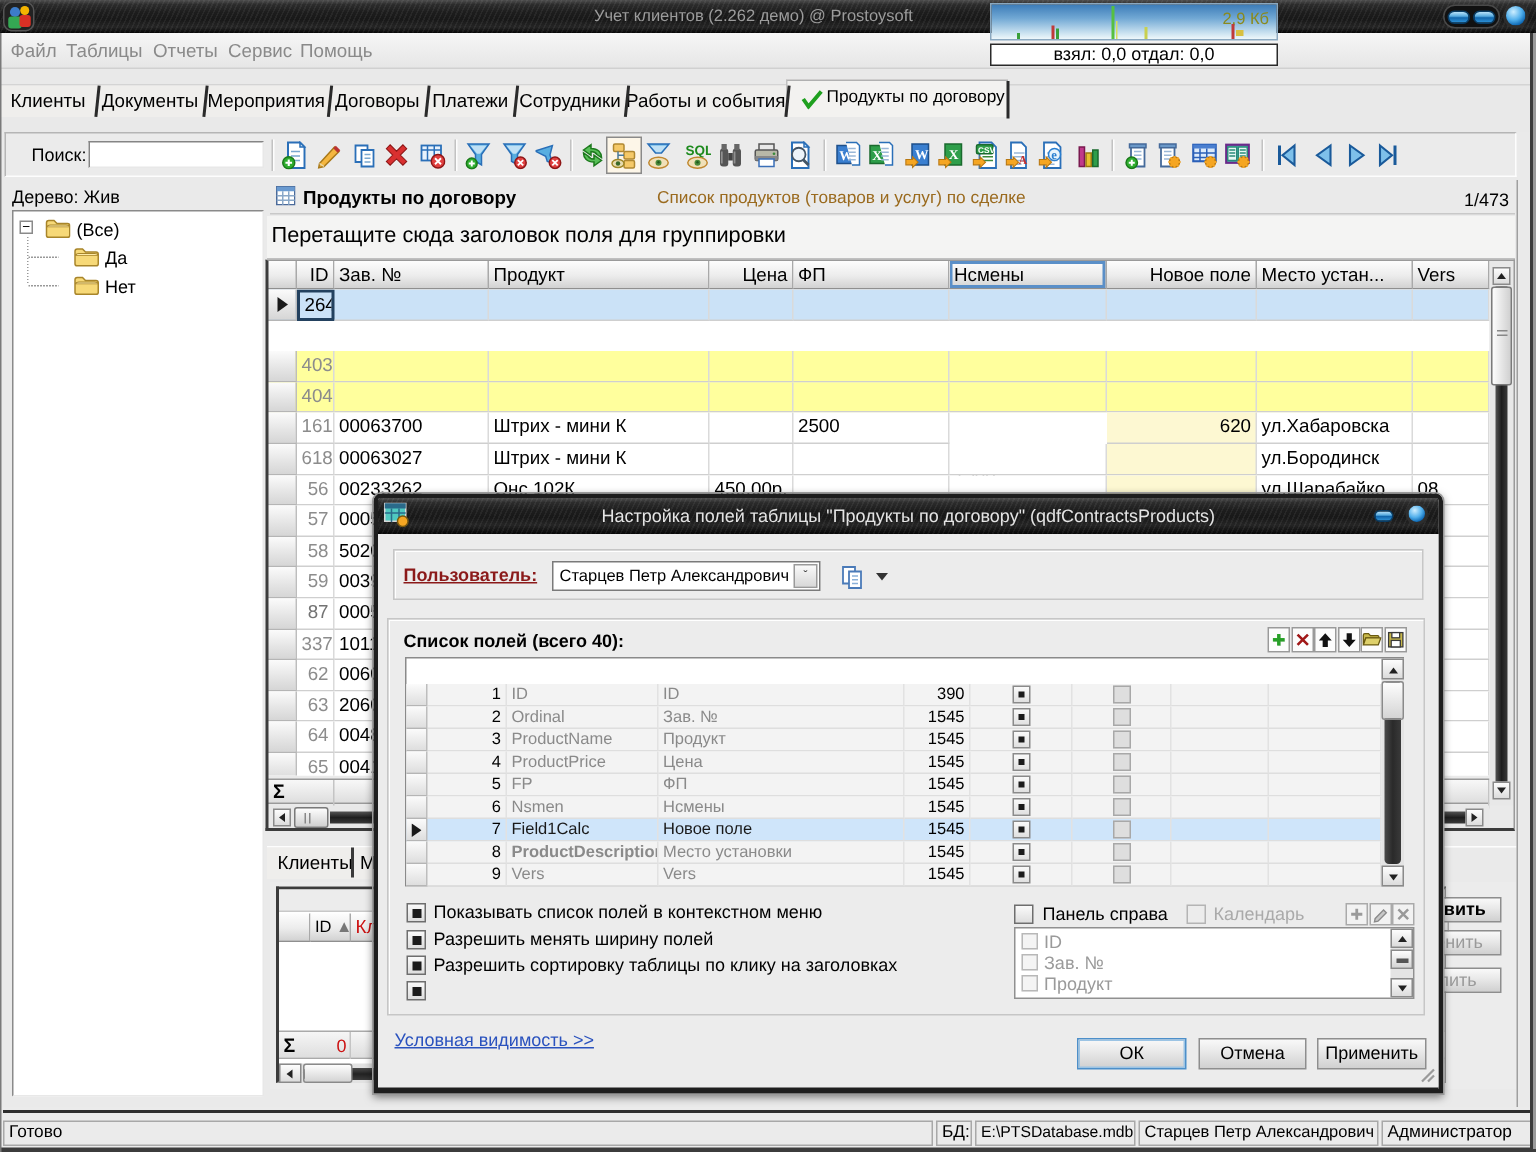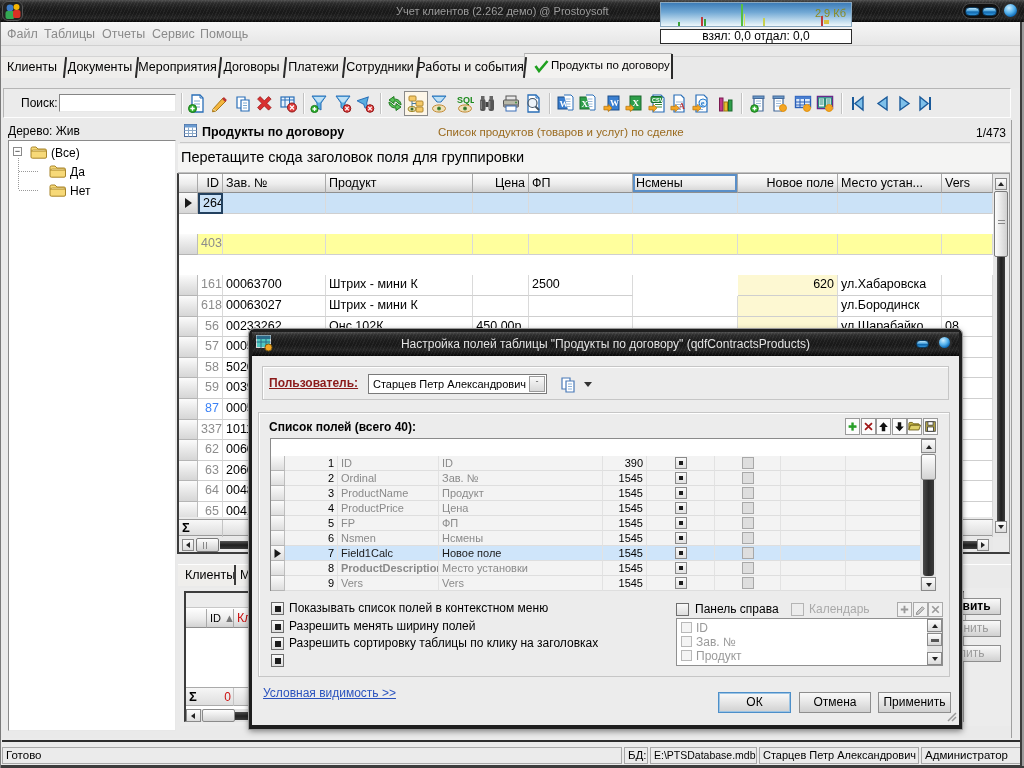--- a/index.html
+++ b/index.html
@@ -340,20 +340,32 @@
 <div class="cell" style="left:20px;width:25px;height:20.6px;text-align:right;color:#8c8c8c;">403</div>
 <div class="cell" style="left:45px;width:103px;height:20.6px;text-align:left;color:#000;"></div>
 <div class="cell" style="left:148px;width:147px;height:20.6px;text-align:left;color:#000;"></div>
 <div class="cell" style="left:295px;width:56px;height:20.6px;text-align:right;color:#000;"></div>
 <div class="cell" style="left:351px;width:104px;height:20.6px;text-align:left;color:#000;"></div>
 <div class="cell" style="left:455px;width:105px;height:20.6px;text-align:left;color:#000;"></div>
 <div class="cell" style="left:560px;width:100px;height:20.6px;text-align:right;color:#000;"></div>
 <div class="cell" style="left:660px;width:104px;height:20.6px;text-align:left;color:#000;"></div>
 <div class="cell" style="left:764px;width:51px;height:20.6px;text-align:left;color:#000;"></div>
 </div>
+<div class="row" style="top:61.8px;height:20.6px;background:#ffff9d;">
+<div class="ind" style="height:20.6px;"></div>
+<div class="cell" style="left:20px;width:25px;height:20.6px;text-align:right;color:#8c8c8c;">404</div>
+<div class="cell" style="left:45px;width:103px;height:20.6px;text-align:left;color:#000;"></div>
+<div class="cell" style="left:148px;width:147px;height:20.6px;text-align:left;color:#000;"></div>
+<div class="cell" style="left:295px;width:56px;height:20.6px;text-align:right;color:#000;"></div>
+<div class="cell" style="left:351px;width:104px;height:20.6px;text-align:left;color:#000;"></div>
+<div class="cell" style="left:455px;width:105px;height:20.6px;text-align:left;color:#000;"></div>
+<div class="cell" style="left:560px;width:100px;height:20.6px;text-align:right;color:#000;"></div>
+<div class="cell" style="left:660px;width:104px;height:20.6px;text-align:left;color:#000;"></div>
+<div class="cell" style="left:764px;width:51px;height:20.6px;text-align:left;color:#000;"></div>
+</div>
 <div class="row" style="top:82.4px;height:20.6px;background:#fff;">
 <div class="ind" style="height:20.6px;"></div>
 <div class="cell" style="left:20px;width:25px;height:20.6px;text-align:right;color:#8c8c8c;">161</div>
 <div class="cell" style="left:45px;width:103px;height:20.6px;text-align:left;color:#000;">00063700</div>
 <div class="cell" style="left:148px;width:147px;height:20.6px;text-align:left;color:#000;">Штрих - мини К</div>
 <div class="cell" style="left:295px;width:56px;height:20.6px;text-align:right;color:#000;"></div>
 <div class="cell" style="left:351px;width:104px;height:20.6px;text-align:left;color:#000;">2500</div>
 <div class="cell" style="left:455px;width:105px;height:20.6px;text-align:left;color:#000;margin-top:32px;">1500</div>
 <div class="cell" style="left:560px;width:100px;height:20.6px;text-align:right;color:#000;background:#fdf8d2;">620</div>
 <div class="cell" style="left:660px;width:104px;height:20.6px;text-align:left;color:#000;">ул.Хабаровска</div>
@@ -414,21 +426,21 @@
 <div class="cell" style="left:148px;width:147px;height:20.6px;text-align:left;color:#000;"></div>
 <div class="cell" style="left:295px;width:56px;height:20.6px;text-align:right;color:#000;"></div>
 <div class="cell" style="left:351px;width:104px;height:20.6px;text-align:left;color:#000;"></div>
 <div class="cell" style="left:455px;width:105px;height:20.6px;text-align:left;color:#000;"></div>
 <div class="cell" style="left:560px;width:100px;height:20.6px;text-align:right;color:#000;"></div>
 <div class="cell" style="left:660px;width:104px;height:20.6px;text-align:left;color:#000;"></div>
 <div class="cell" style="left:764px;width:51px;height:20.6px;text-align:left;color:#000;"></div>
 </div>
 <div class="row" style="top:206.0px;height:20.6px;background:#fff;">
 <div class="ind" style="height:20.6px;"></div>
-<div class="cell" style="left:20px;width:25px;height:20.6px;text-align:right;color:#3b82f6;">87</div>
+<div class="cell" style="left:20px;width:25px;height:20.6px;text-align:right;color:#737373;">87</div>
 <div class="cell" style="left:45px;width:103px;height:20.6px;text-align:left;color:#000;">00051456</div>
 <div class="cell" style="left:148px;width:147px;height:20.6px;text-align:left;color:#000;"></div>
 <div class="cell" style="left:295px;width:56px;height:20.6px;text-align:right;color:#000;"></div>
 <div class="cell" style="left:351px;width:104px;height:20.6px;text-align:left;color:#000;"></div>
 <div class="cell" style="left:455px;width:105px;height:20.6px;text-align:left;color:#000;"></div>
 <div class="cell" style="left:560px;width:100px;height:20.6px;text-align:right;color:#000;"></div>
 <div class="cell" style="left:660px;width:104px;height:20.6px;text-align:left;color:#000;"></div>
 <div class="cell" style="left:764px;width:51px;height:20.6px;text-align:left;color:#000;"></div>
 </div>
 <div class="row" style="top:226.6px;height:20.6px;background:#fff;">

